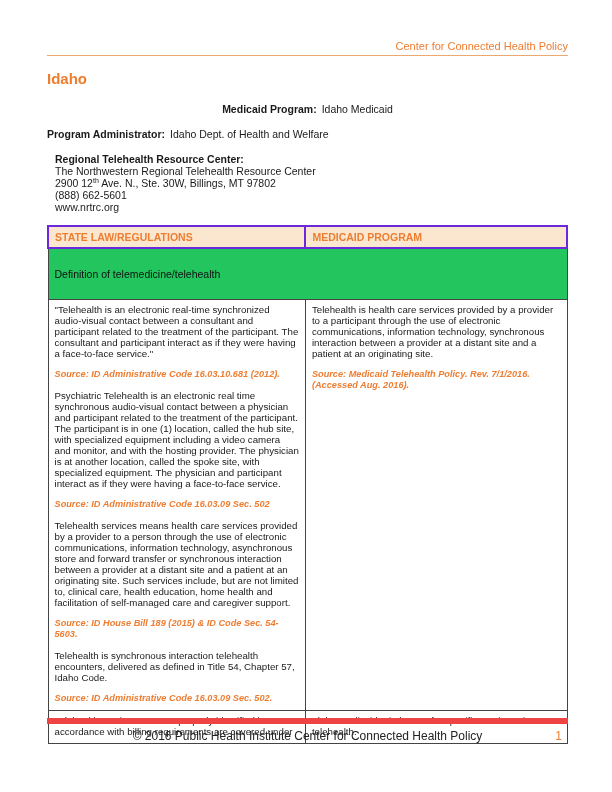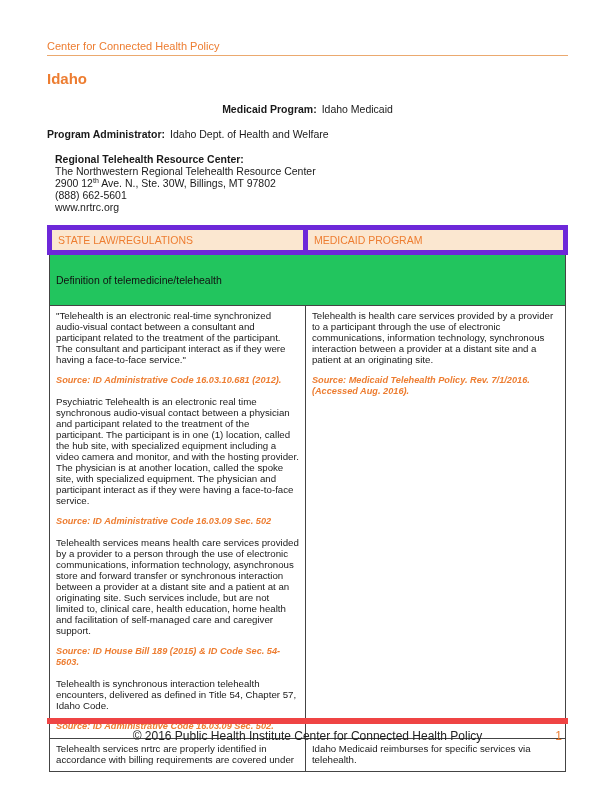--- a/index.html
+++ b/index.html
@@ -10,20 +10,21 @@
     margin: 0 auto;
     background: #ffffff;
     font-family: "Liberation Sans", sans-serif;
     color: #1a1a1a;
     overflow: hidden;
   }
   .content { padding: 0 44px 0 47px; }
 
   .brand-line {
     margin-top: 40px;
+    text-align: right;
     color: #ED7D31;
     font-size: 11px;
     padding-bottom: 3px;
     border-bottom: 1px solid #EBA96F;
   }
   .doc-title {
     margin-top: 14px;
     font-size: 15px;
     font-weight: bold;
     color: #ED7D31;
@@ -39,24 +40,24 @@
   table.policy {
     margin-top: 12px;
     width: 100%;
     border-collapse: collapse;
     table-layout: fixed;
   }
   table.policy th {
     background: #FBE7D0;
     color: #ED7D31;
     font-size: 10.5px;
-    font-weight: normal;
+    font-weight: bold;
     text-align: left;
     padding: 4px 6px;
-    border: 5px solid #6d28d9;
+    border: 2px solid #6d28d9;
   }
   td.section-title {
     background: #22c55e;
     font-weight: normal;
     font-size: 10.5px;
     color: #111;
     padding: 19px 6px;
     border: 1px solid #444;
   }
   td.cell {

